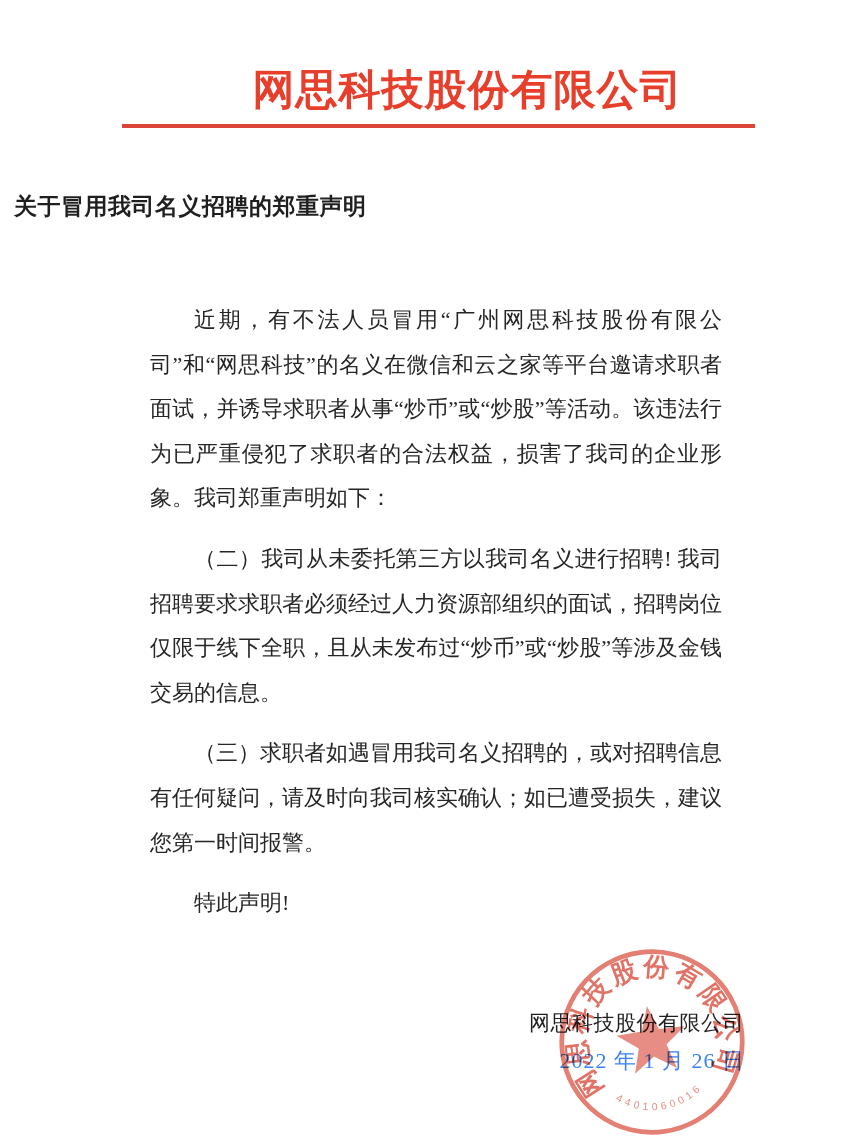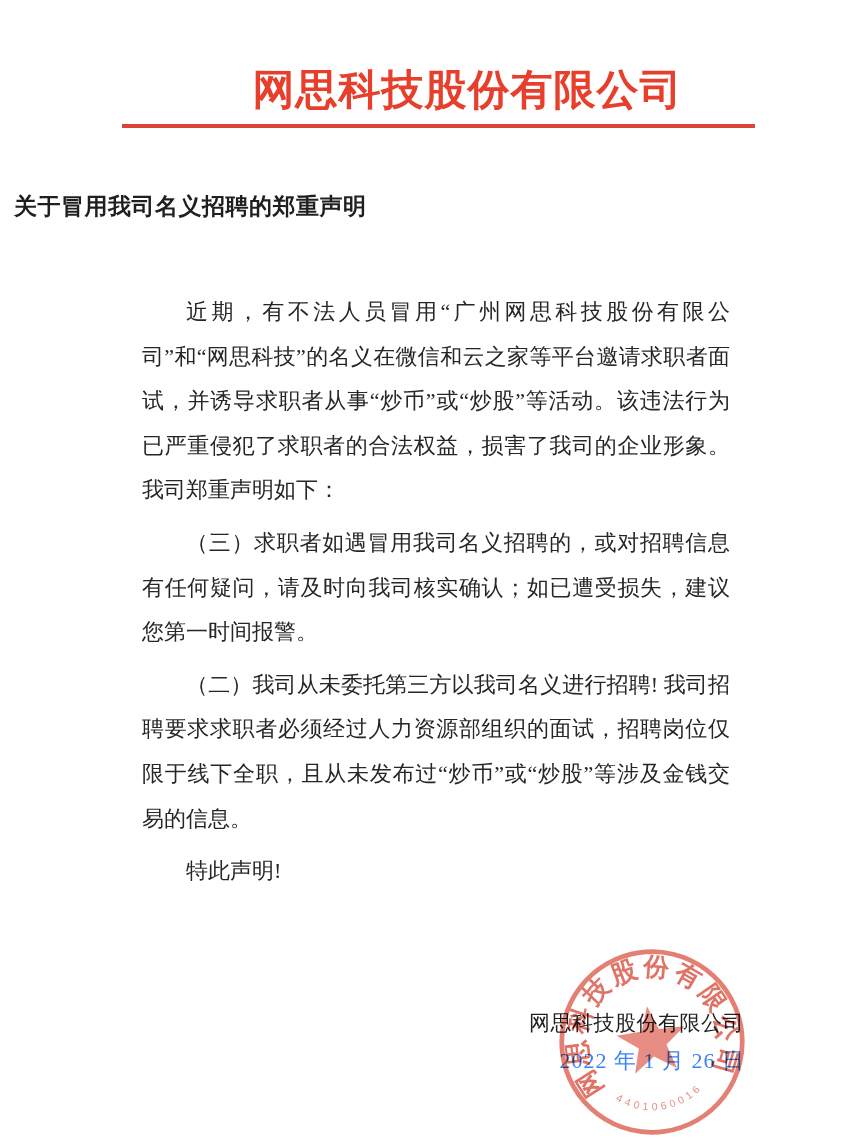--- a/index.html
+++ b/index.html
@@ -44,21 +44,21 @@
   }
   .doc-body {
     position: absolute;
     left: 134px; top: 282px;
     width: 604px;
     font-size: 22px;
     line-height: 44.6px;
     text-align: justify;
     color: #262626;
   }
-  .doc-body p { margin: 8px; text-indent: 2em; }
+  .doc-body p { margin: 16px; text-indent: 2em; }
   .signature-company {
     position: absolute;
     top: 1008px; right: 131px;
     font-size: 21px;
     line-height: 30px;
     letter-spacing: 0.5px;
     color: #1f1f1f;
   }
   .signature-date {
     position: absolute;
@@ -84,22 +84,22 @@
 <div class="page">
 
   <h1 class="letterhead-title">网思科技股份有限公司</h1>
 
   <div class="letterhead-divider"></div>
 
   <h2 class="doc-title">关于冒用我司名义招聘的郑重声明</h2>
 
   <main class="doc-body">
       <p>近期，有不法人员冒用“广州网思科技股份有限公司”和“网思科技”的名义在微信和云之家等平台邀请求职者面试，并诱导求职者从事“炒币”或“炒股”等活动。该违法行为已严重侵犯了求职者的合法权益，损害了我司的企业形象。我司郑重声明如下：</p>
+      <p>（二）我司从未委托第三方以我司名义进行招聘! 我司招聘要求求职者必须经过人力资源部组织的面试，招聘岗位仅限于线下全职，且从未发布过“炒币”或“炒股”等涉及金钱交易的信息。</p>
       <p>（三）求职者如遇冒用我司名义招聘的，或对招聘信息有任何疑问，请及时向我司核实确认；如已遭受损失，建议您第一时间报警。</p>
-      <p>（二）我司从未委托第三方以我司名义进行招聘! 我司招聘要求求职者必须经过人力资源部组织的面试，招聘岗位仅限于线下全职，且从未发布过“炒币”或“炒股”等涉及金钱交易的信息。</p>
       <p>特此声明!</p>
     </main>
 
   <div class="signature-company">网思科技股份有限公司</div>
 
   <div class="signature-date">2022 年 1 月 26 日</div>
 
   <svg class="company-seal" viewBox="0 0 200 200" xmlns="http://www.w3.org/2000/svg">
     <defs>
       <path id="seal-arc-top" d="M 42.7 140.2 A 70 70 0 1 1 157.3 140.2" fill="none"></path>

